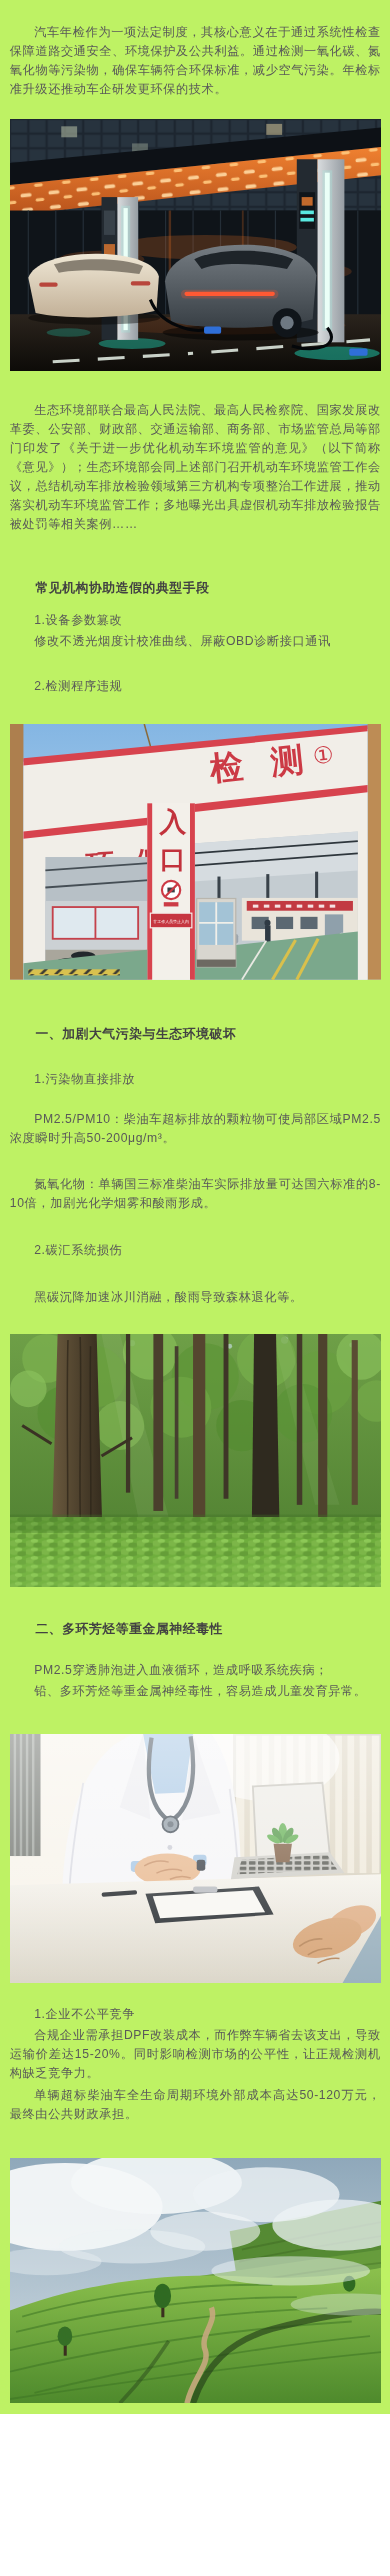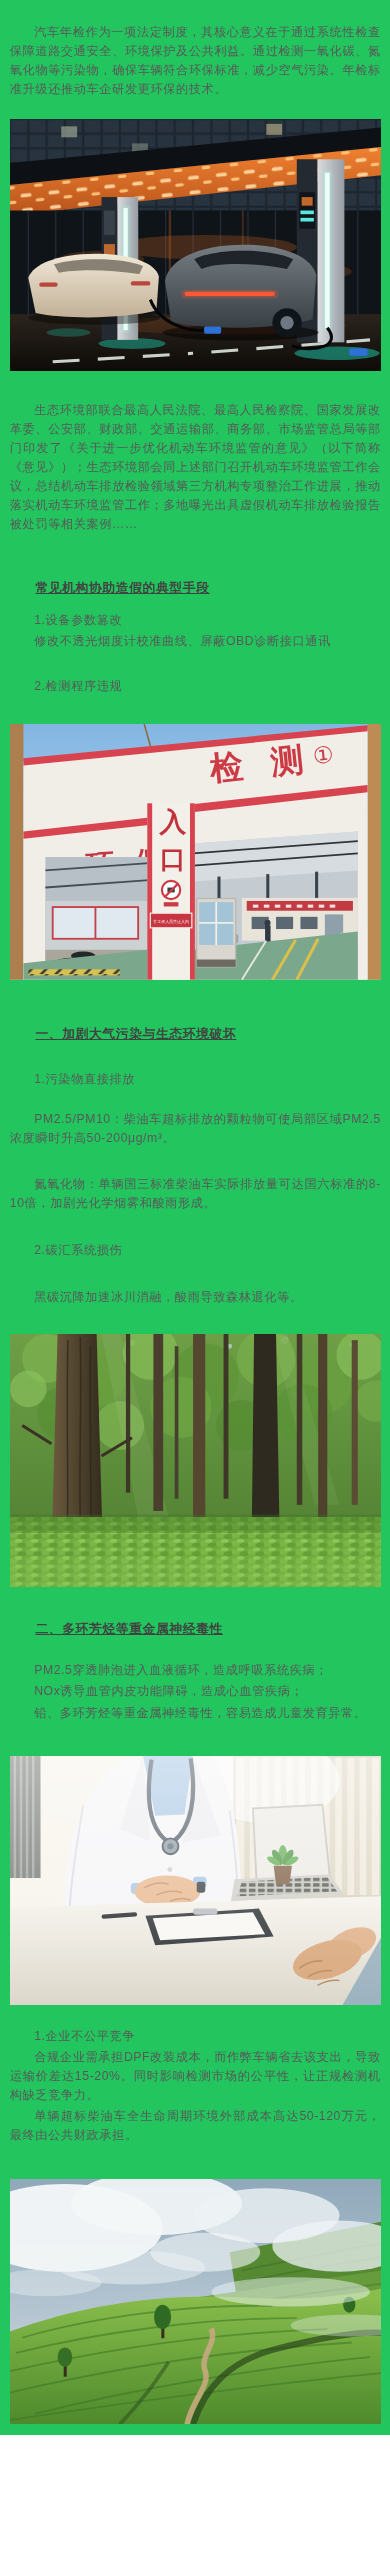--- a/index.html
+++ b/index.html
@@ -1,21 +1,21 @@
 <!DOCTYPE html>
 <html style="font-size:9.8px"><head>
 <meta charset="utf-8">
 <style>
   html,body{margin:0;padding:0;background:#ffffff;}
   body{width:390px;font-family:"Liberation Sans","DejaVu Sans",sans-serif;}
-  .article{width:371px;padding:23px 9.8px 11px;background:#22c55e;}
+  .article{width:371px;padding:23px 9.8px 11px;background:#bef264;}
   .p{font-size:12.2px;line-height:19px;color:#595959;letter-spacing:0.6px;
      text-indent:2em;text-align:justify;margin:0;}
   .h{font-size:12.8px;line-height:19px;font-weight:bold;color:#424242;
-     letter-spacing:0.6px;text-indent:2em;margin:0;text-decoration:underline;}
+     letter-spacing:0.6px;text-indent:2em;margin:0;}
   figure{margin:0;padding:0;display:block;}
   figure svg{display:block;width:371px;height:auto;}
   text{font-family:"Liberation Sans","DejaVu Sans",sans-serif;}
 </style>
 </head>
 <body>
 
 <div class="article">
 
   <p class="p">汽车年检作为一项法定制度，其核心意义在于通过系统性检查保障道路交通安全、环境保护及公共利益。通过检测一氧化碳、氮氧化物等污染物，确保车辆符合环保标准，减少空气污染。年检标准升级还推动车企研发更环保的技术。</p>
@@ -297,21 +297,20 @@
         <path d="M68 180 L20 150 M150 200 L200 170" stroke="#3a3224" stroke-width="5" fill="none"></path>
       </g>
       <rect x="0" y="300" width="608" height="115" fill="url(#shrub)"></rect>
       <rect x="0" y="296" width="608" height="30" fill="#3f6f26" opacity=".35"></rect>
       <rect x="0" y="370" width="608" height="45" fill="#8dc957" opacity=".25"></rect>
     </svg>
   </figure>
 
   <h2 class="h" style="margin-top:32px">二、多环芳烃等重金属神经毒性</h2>
   <p class="p" style="margin-top:22.5px">PM2.5穿透肺泡进入血液循环，造成呼吸系统疾病；</p>
-  <p class="p" style="margin-top:2.4px">NOx诱导血管内皮功能障碍，造成心血管疾病；</p>
   <p class="p" style="margin-top:2.4px">铅、多环芳烃等重金属神经毒性，容易造成儿童发育异常。</p>
 
   <figure style="margin-top:33px">
     <svg viewBox="0 0 608 408" role="img">
       <defs>
         <linearGradient id="deskG" x1="0" y1="0" x2="0" y2="1">
           <stop offset="0" stop-color="#f5f2eb"></stop>
             <stop offset="1" stop-color="#dcd7ca"></stop>
         </linearGradient>
         <linearGradient id="warmG" x1="0" y1="0" x2="0" y2="1">

